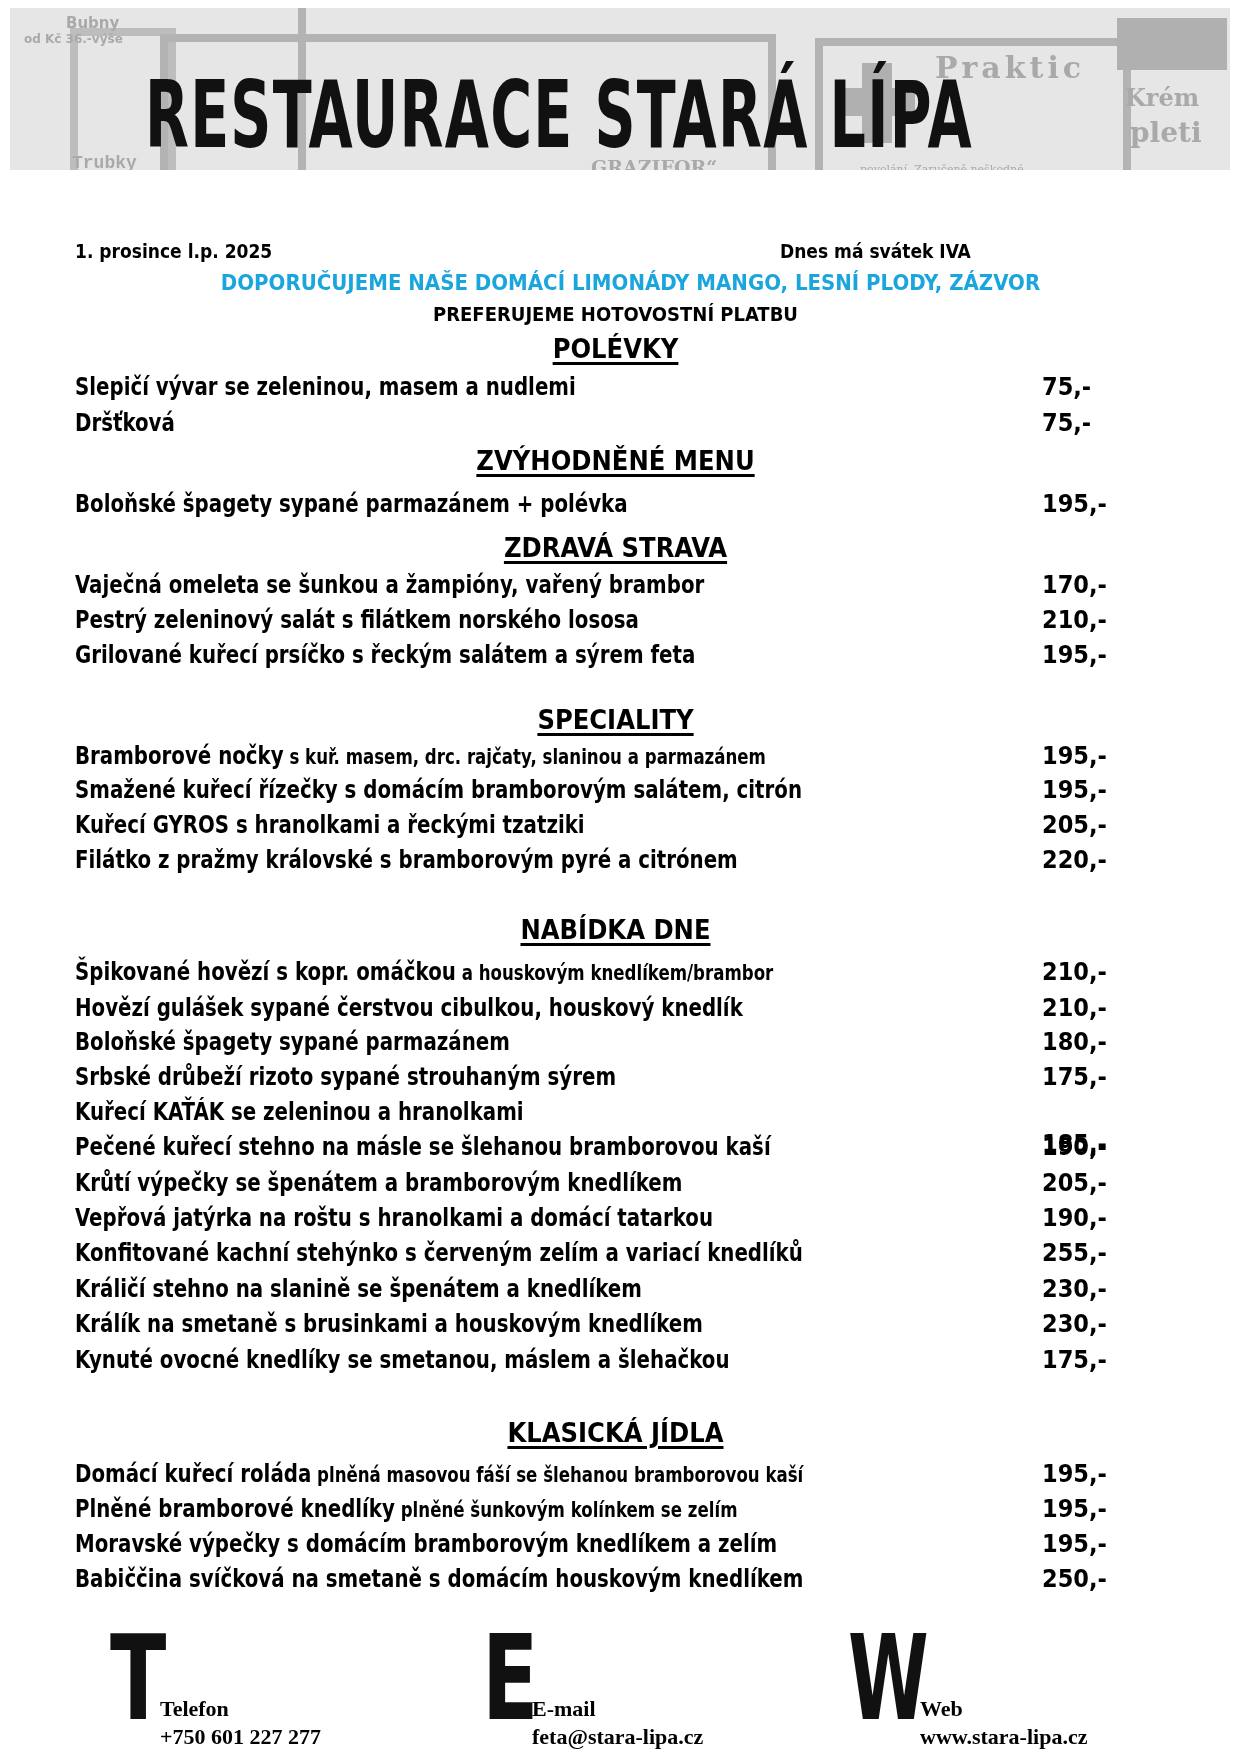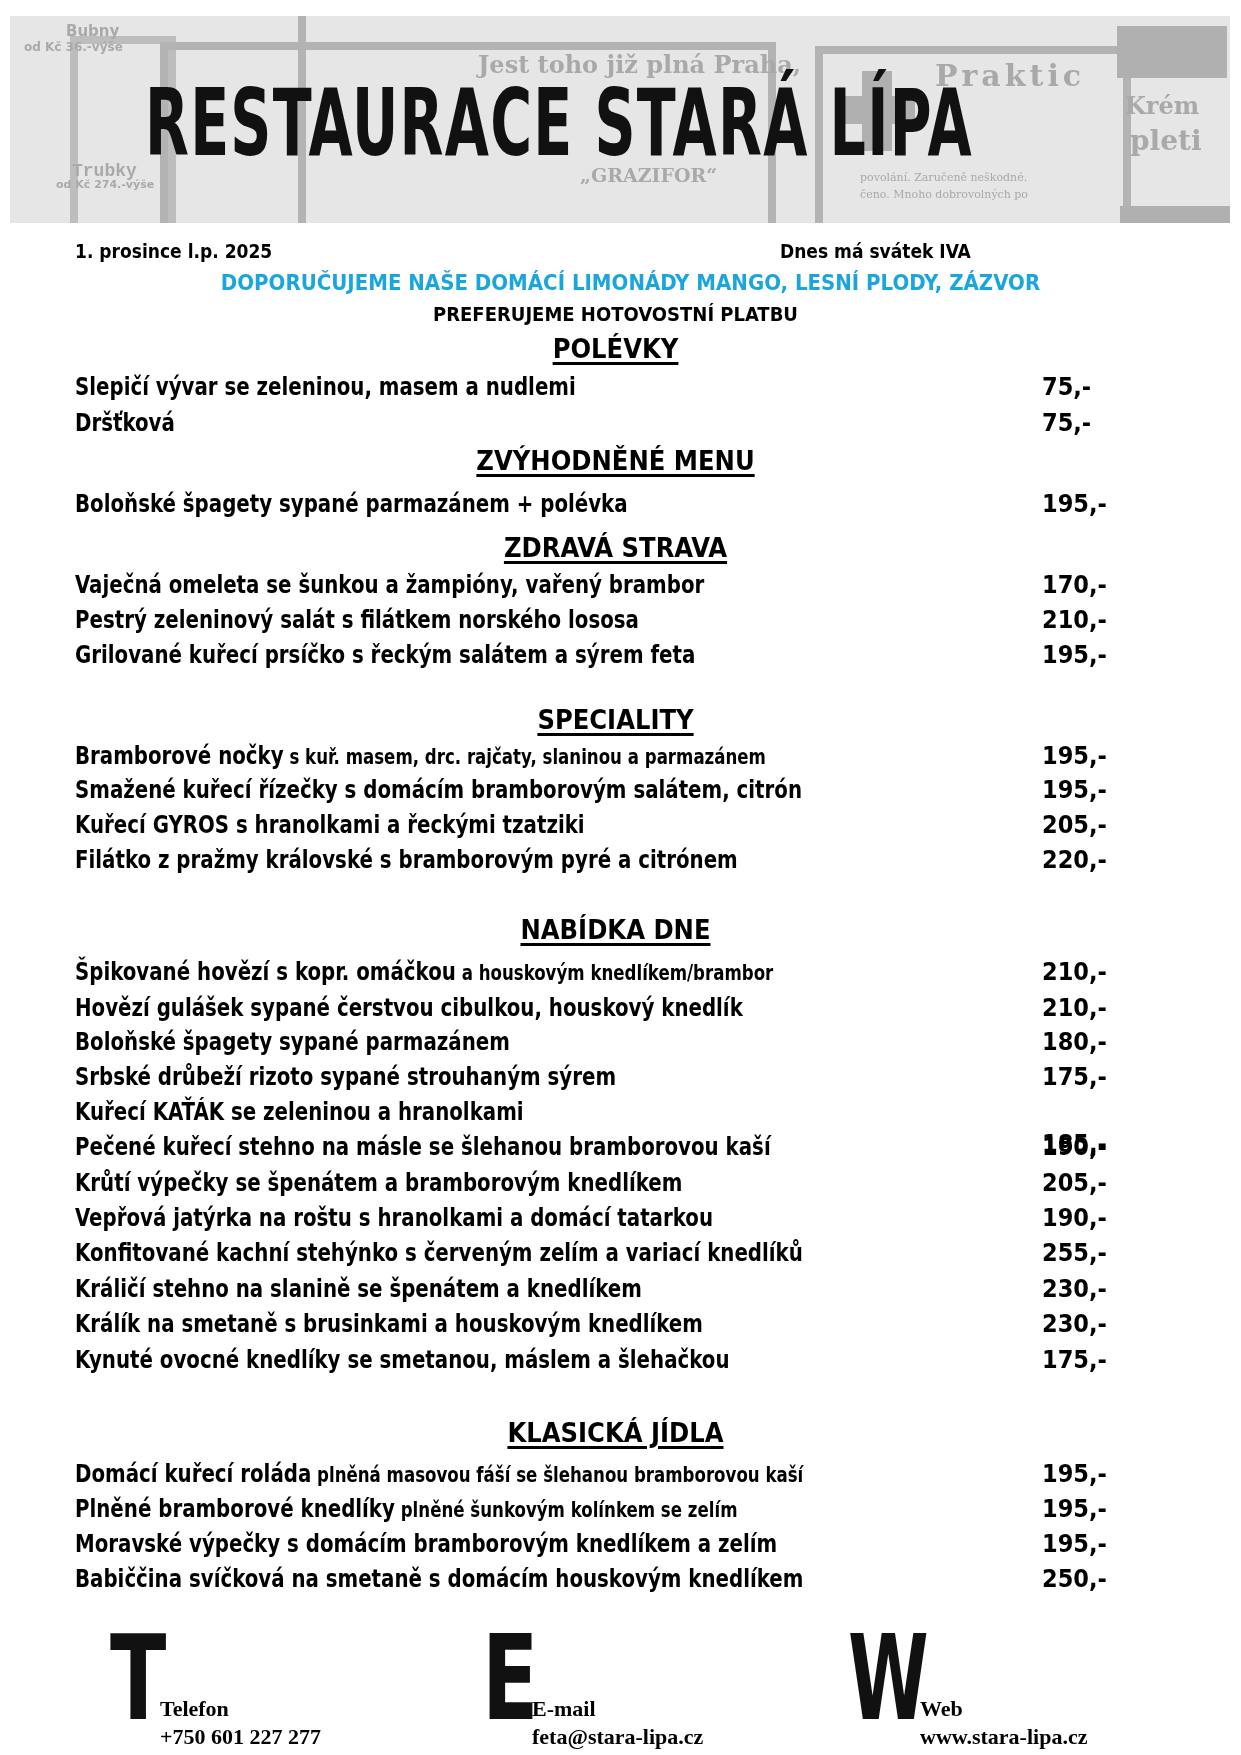--- a/index.html
+++ b/index.html
@@ -1,17 +1,17 @@
 <!DOCTYPE html>
 <html><head>
 <meta charset="utf-8">
 <style>
   html, body { margin: 0; padding: 0; background: #ffffff; }
   body { width: 1241px; height: 1755px; position: relative; overflow: hidden; font-family: "DejaVu Sans Condensed", "DejaVu Sans", sans-serif; color: #000; }
-  .header { position: absolute; left: 10px; top: 16px; width: 1220px; height: 207px; background: #e6e6e6; overflow: hidden; }
+  .header { position: absolute; left: 10px; top: 8px; width: 1220px; height: 162px; background: #e6e6e6; overflow: hidden; }
   .hdr-bg { position: absolute; font-family: "DejaVu Serif", serif; font-weight: bold; color: #a9a9a9; white-space: nowrap; }
   .hdr-box { position: absolute; border: 10px solid #b3b3b3; }
   .hdr-cross-v { position: absolute; background: #b0b0b0; }
   .title { position: absolute; left: 135px; top: 62px; font-family: "DejaVu Sans", sans-serif; font-weight: bold; font-size: 92px; letter-spacing: 2px; color: #111; transform: scaleX(0.62); transform-origin: left top; white-space: nowrap; line-height: 1; }
   .line { position: absolute; left: 75px; white-space: nowrap; font-weight: bold; font-size: 25px; line-height: 30px; transform: scaleX(0.88); transform-origin: left center; }
   .center { position: absolute; left: 0; width: 1241px; text-align: center; font-weight: bold; white-space: nowrap; }
   .section { font-size: 27px; text-decoration: underline; text-decoration-thickness: 3px; text-underline-offset: 4px; }
   .small { font-size: 21px; }
   .price { position: absolute; left: 1042px; font-weight: bold; font-size: 25px; line-height: 30px; white-space: nowrap; }
   .date { position: absolute; top: 240px; font-weight: bold; font-size: 19px; white-space: nowrap; }
@@ -25,21 +25,20 @@
 <body>
 
 <div class="header">
   <div class="hdr-box" style="left:-20px; top:-20px; width:300px; height:240px; border-width:8px;"></div>
   <div class="hdr-box" style="left:60px; top:20px; width:90px; height:230px; border-width:8px; border-color:#bdbdbd;"></div>
   <div class="hdr-bg" style="left:56px; top:6px; font-size:15px; font-family:'DejaVu Sans',sans-serif;">Bubny</div>
   <div class="hdr-bg" style="left:14px; top:24px; font-size:12px; font-family:'DejaVu Sans',sans-serif;">od Kč 36.-výše</div>
   <div class="hdr-bg" style="left:62px; top:145px; font-size:18px; font-family:Liberation Mono, monospace;">Trubky</div>
   <div class="hdr-bg" style="left:46px; top:162px; font-size:11px; font-family:'DejaVu Sans',sans-serif;">od Kč 274.-výše</div>
   <div class="hdr-box" style="left:150px; top:26px; width:600px; height:220px; border-width:8px;"></div>
-  <div class="hdr-bg" style="left:468px; top:34px; font-size:24px;">Jest toho již plná Praha,</div>
   <div class="hdr-bg" style="left:570px; top:148px; font-size:19px;">„GRAZIFOR“</div>
   <div class="hdr-box" style="left:805px; top:30px; width:300px; height:220px; border-width:8px;"></div>
   <div class="hdr-cross-v" style="left:852px; top:55px; width:30px; height:80px;"></div>
   <div class="hdr-cross-v" style="left:830px; top:80px; width:75px; height:28px;"></div>
   <div class="hdr-bg" style="left:925px; top:42px; font-size:30px; letter-spacing:4px;">Praktic</div>
   <div class="hdr-bg" style="left:850px; top:155px; font-size:11px; font-weight:normal;">povolání. Zaručeně neškodné.</div>
   <div class="hdr-bg" style="left:850px; top:172px; font-size:11px; font-weight:normal;">čeno. Mnoho dobrovolných po</div>
   <div class="hdr-cross-v" style="left:1107px; top:10px; width:110px; height:52px;"></div>
   <div class="hdr-bg" style="left:1115px; top:75px; font-size:24px;">Krém</div>
   <div class="hdr-bg" style="left:1120px; top:108px; font-size:28px;">pleti</div>

